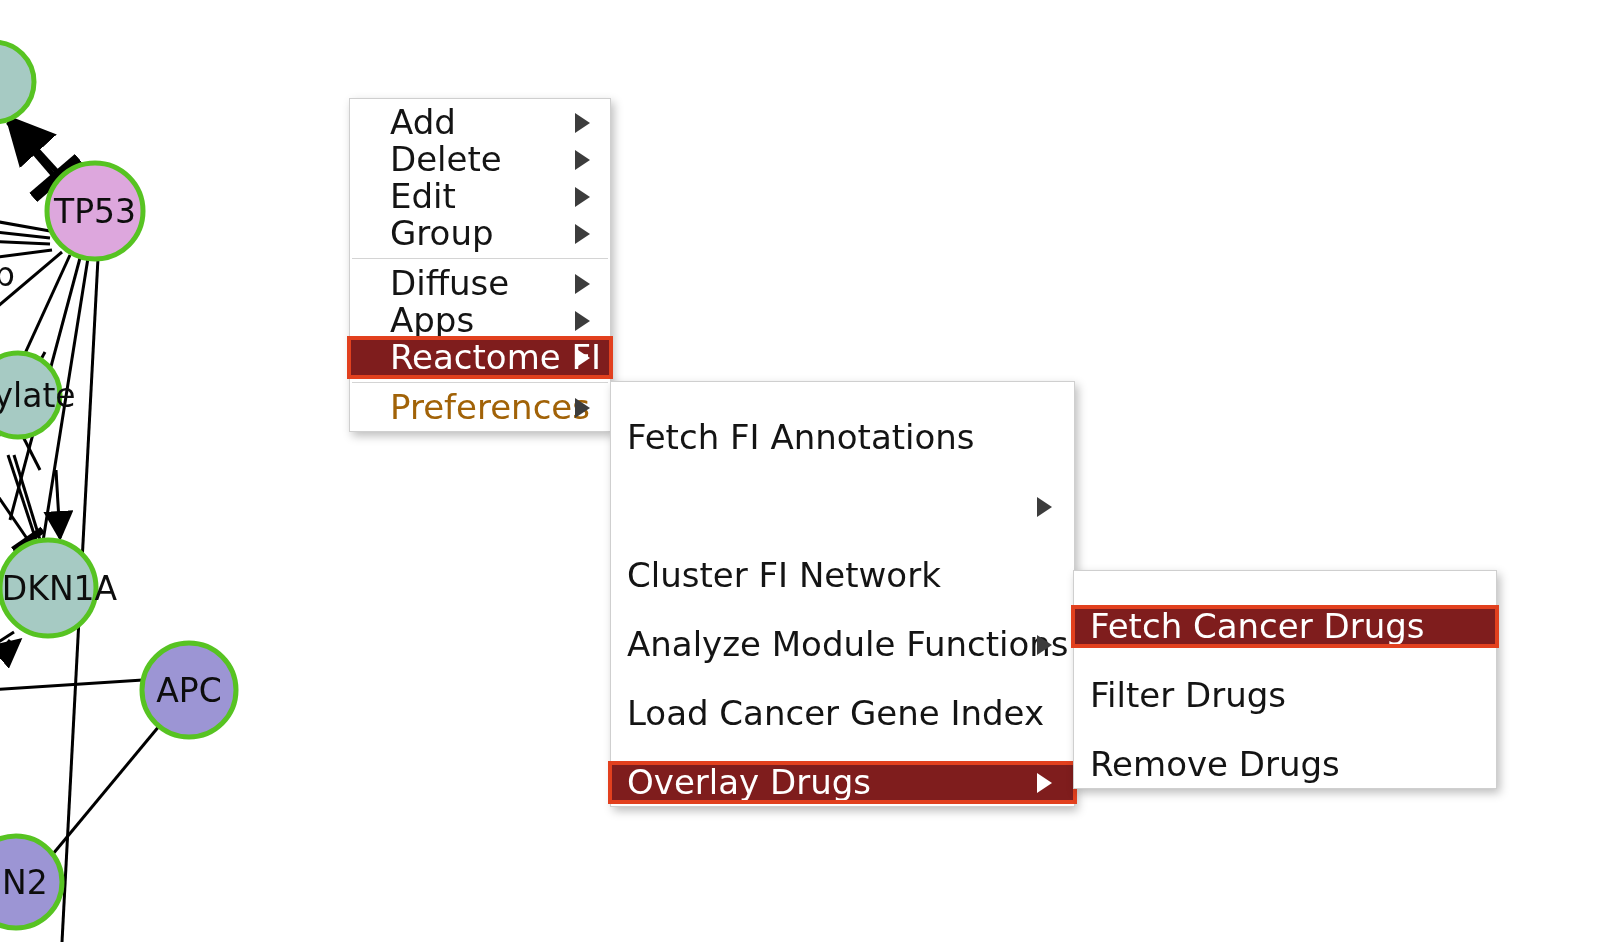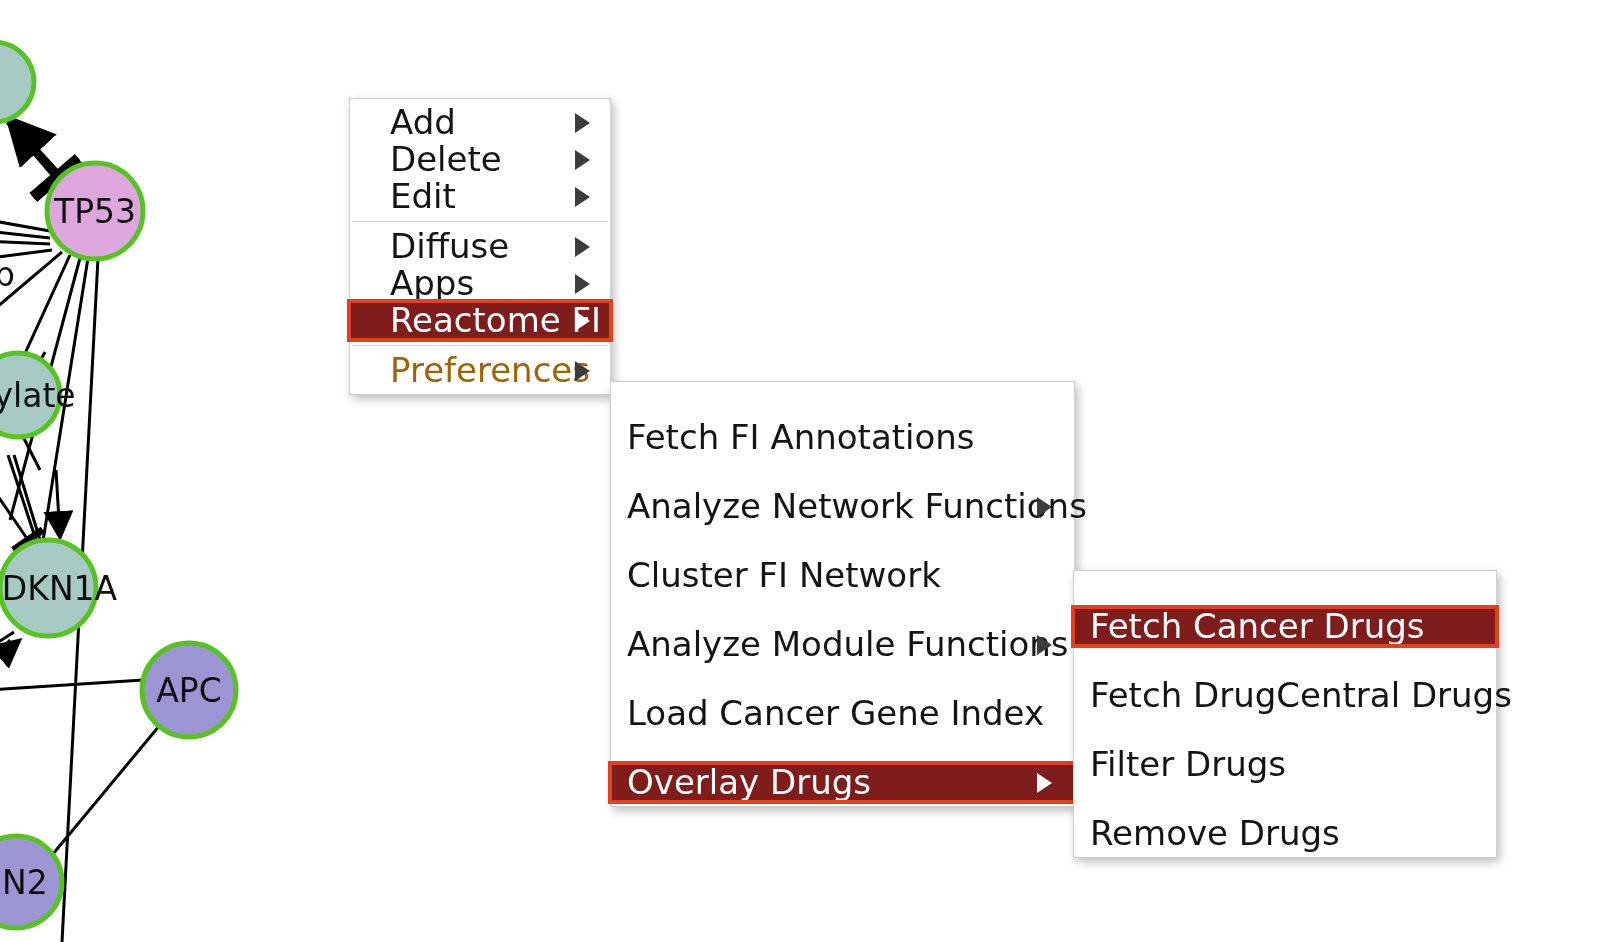--- a/index.html
+++ b/index.html
@@ -173,20 +173,24 @@
       <span class="arrow"></span>
     </div>
     <div class="menu-item">
       <span class="label">Delete</span>
       <span class="arrow"></span>
     </div>
     <div class="menu-item">
       <span class="label">Edit</span>
       <span class="arrow"></span>
     </div>
+    <div class="menu-item">
+      <span class="label">Group</span>
+      <span class="arrow"></span>
+    </div>
     <div class="menu-sep"></div>
     <div class="menu-item">
       <span class="label">Diffuse</span>
       <span class="arrow"></span>
     </div>
     <div class="menu-item">
       <span class="label">Apps</span>
       <span class="arrow"></span>
     </div>
     <div class="menu-item selected outlined">
@@ -198,21 +202,20 @@
       <span class="label">Preferences</span>
       <span class="arrow"></span>
     </div>
   </div>
 
 <div class="menu" id="reactome-submenu">
     <div class="menu-item">
       <span class="label">Fetch FI Annotations</span>
     </div>
     <div class="menu-item">
-      <span class="label">Analyze Network Functions</span>
       <span class="arrow"></span>
     </div>
     <div class="menu-item">
       <span class="label">Cluster FI Network</span>
     </div>
     <div class="menu-item">
       <span class="label">Analyze Module Functions</span>
       <span class="arrow"></span>
     </div>
     <div class="menu-item">
@@ -222,21 +225,18 @@
       <span class="label">Overlay Drugs</span>
       <span class="arrow"></span>
     </div>
   </div>
 
 <div class="menu" id="overlay-submenu">
     <div class="menu-item selected outlined">
       <span class="label">Fetch Cancer Drugs</span>
     </div>
     <div class="menu-item">
-      <span class="label">Fetch DrugCentral Drugs</span>
-    </div>
-    <div class="menu-item">
       <span class="label">Filter Drugs</span>
     </div>
     <div class="menu-item">
       <span class="label">Remove Drugs</span>
     </div>
   </div>
 
 </body></html>

